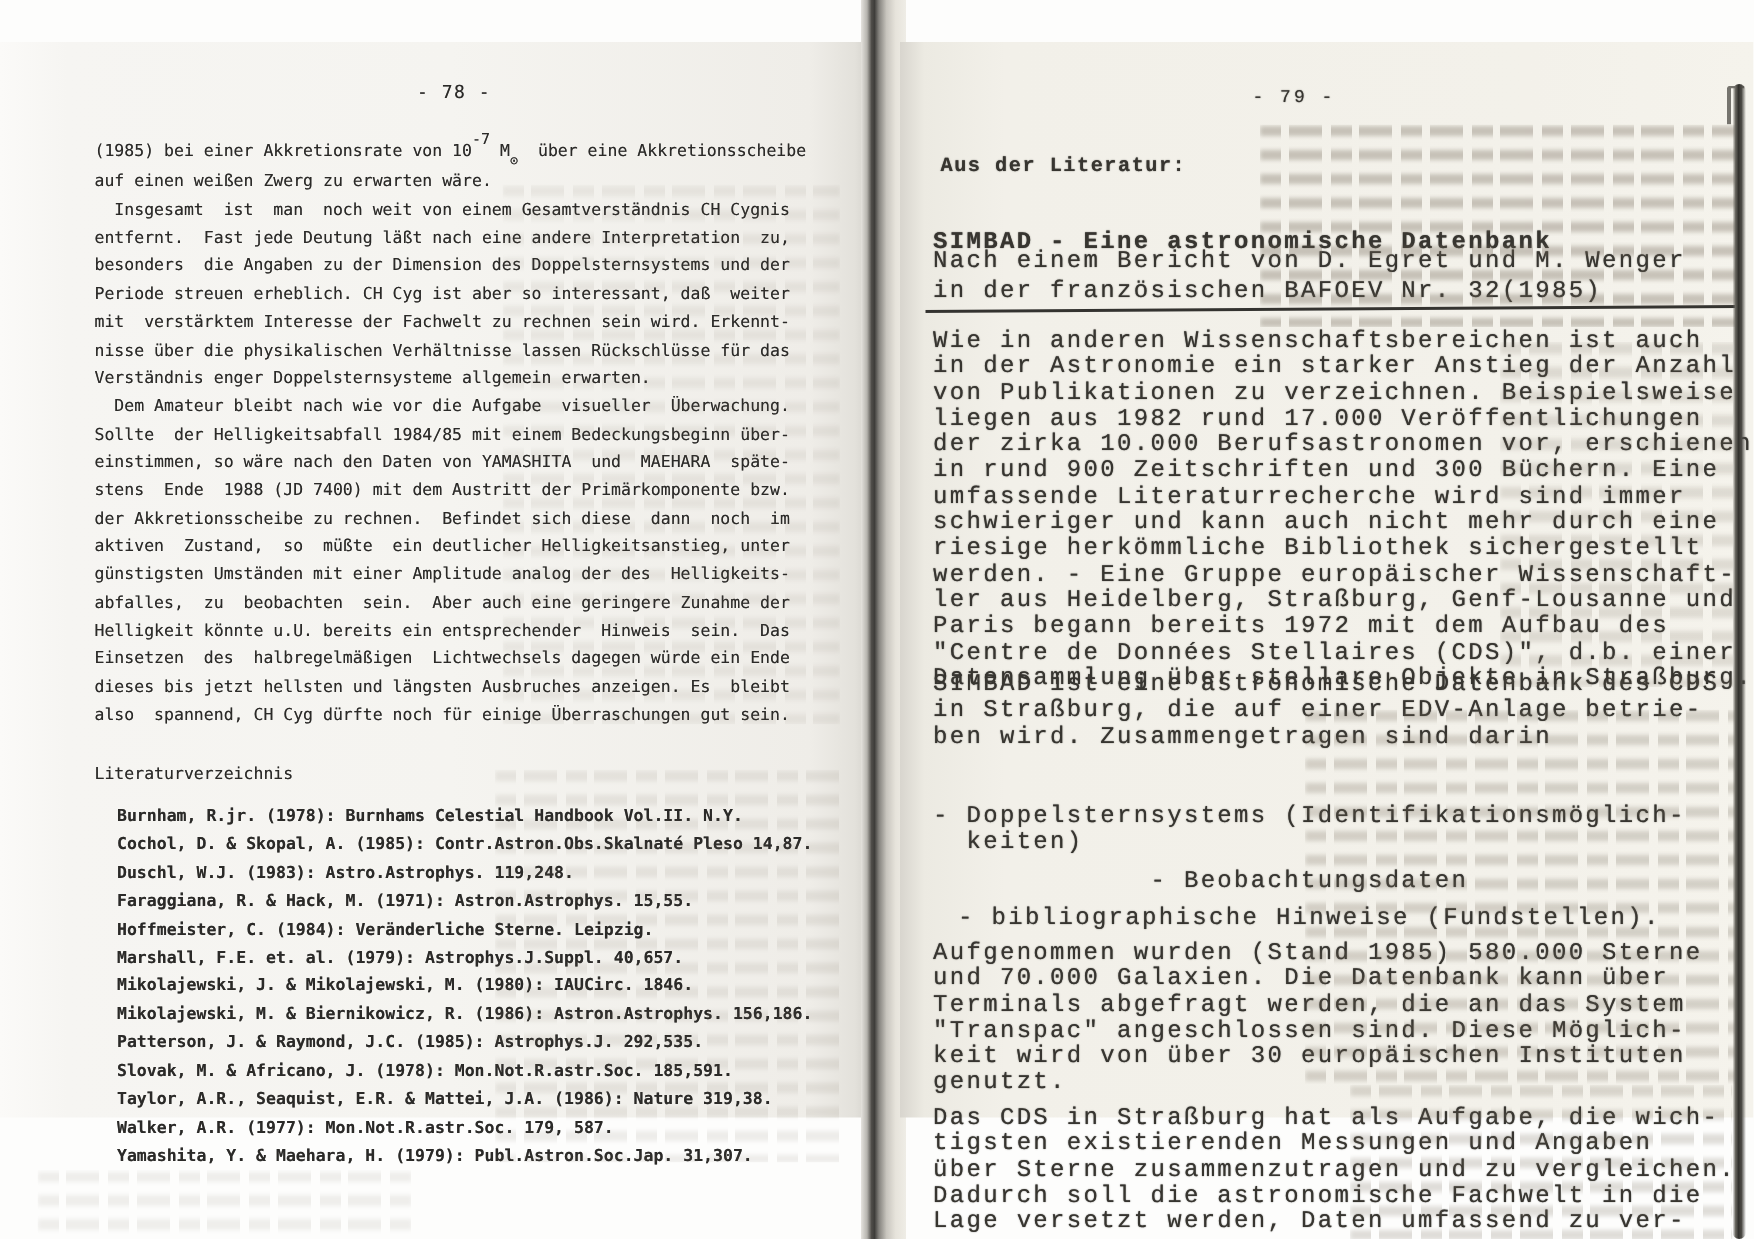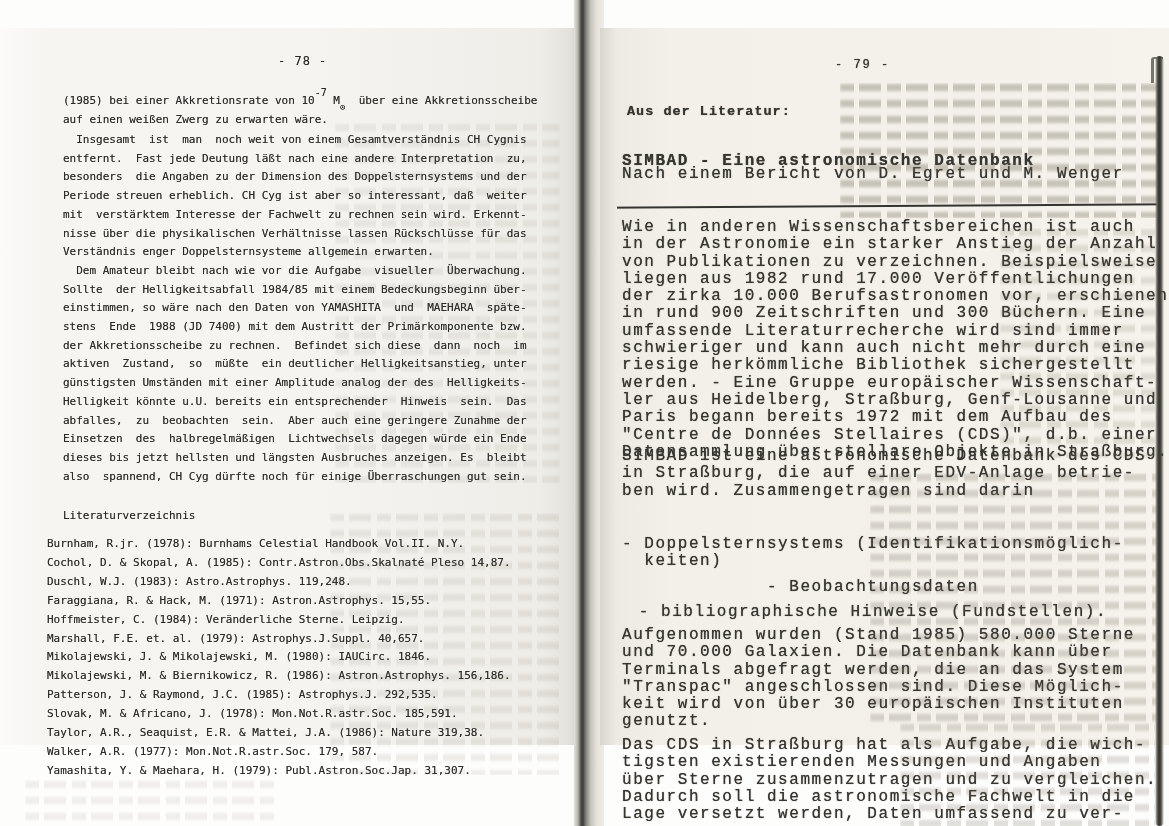--- a/index.html
+++ b/index.html
@@ -30,21 +30,21 @@
   
   .lp-text{color:#2b2a28;text-shadow:0 0 .4px rgba(40,40,40,.55);}
   .pl-header{position:absolute;left:278px;top:26px;font-size:12px;letter-spacing:1px;}
   .pl-p1{position:absolute;left:63px;top:54px;font-size:11px;line-height:18.7px;}
   .pl-p1 .fline{white-space:pre;}
   .pl-p1 .fline:first-child{padding-top:10px;}
   .formula-sup{position:relative;top:-8px;font-size:10px;}
   .formula-sun{position:relative;top:6px;font-size:9px;}
   .pl-body{position:absolute;left:63px;top:103px;font-size:11px;line-height:18.7px;}
   .pl-lit{position:absolute;left:63px;top:481px;font-size:11px;white-space:pre;}
-  .pl-refs{position:absolute;left:47px;top:507px;font-size:11px;line-height:18.9px;}
+  .pl-refs{position:absolute;left:78px;top:507px;font-size:11px;line-height:18.9px;font-weight:bold;}
   .pl-sig{position:absolute;left:302px;top:799px;font-size:16px;line-height:22px;}
   
   .rp-text{
     font-family:"Liberation Mono", monospace;
     color:#373530;text-shadow:0 0 .8px rgba(52,50,46,.85);
   }
   .pr-header{position:absolute;left:235px;top:30px;font-size:12px;letter-spacing:2px;}
   .pr-heading{position:absolute;left:27px;top:76px;font-size:13.5px;font-weight:bold;letter-spacing:1px;white-space:pre;}
   .pr-title{position:absolute;left:22px;top:124px;font-size:16px;letter-spacing:1.55px;white-space:pre;font-weight:bold;}
   .pr-sub1{position:absolute;left:22px;top:137px;font-size:16px;letter-spacing:1.55px;white-space:pre;}
@@ -95,22 +95,22 @@
       <div class="tline">mit  verstärktem Interesse der Fachwelt zu rechnen sein wird. Erkennt-</div>
       <div class="tline">nisse über die physikalischen Verhältnisse lassen Rückschlüsse für das</div>
       <div class="tline">Verständnis enger Doppelsternsysteme allgemein erwarten.</div>
       <div class="tline">  Dem Amateur bleibt nach wie vor die Aufgabe  visueller  Überwachung.</div>
       <div class="tline">Sollte  der Helligkeitsabfall 1984/85 mit einem Bedeckungsbeginn über-</div>
       <div class="tline">einstimmen, so wäre nach den Daten von YAMASHITA  und  MAEHARA  späte-</div>
       <div class="tline">stens  Ende  1988 (JD 7400) mit dem Austritt der Primärkomponente bzw.</div>
       <div class="tline">der Akkretionsscheibe zu rechnen.  Befindet sich diese  dann  noch  im</div>
       <div class="tline">aktiven  Zustand,  so  müßte  ein deutlicher Helligkeitsanstieg, unter</div>
       <div class="tline">günstigsten Umständen mit einer Amplitude analog der des  Helligkeits-</div>
+      <div class="tline">abfalles,  zu  beobachten  sein.  Aber auch eine geringere Zunahme der</div>
       <div class="tline">Helligkeit könnte u.U. bereits ein entsprechender  Hinweis  sein.  Das</div>
-      <div class="tline">abfalles,  zu  beobachten  sein.  Aber auch eine geringere Zunahme der</div>
       <div class="tline">Einsetzen  des  halbregelmäßigen  Lichtwechsels dagegen würde ein Ende</div>
       <div class="tline">dieses bis jetzt hellsten und längsten Ausbruches anzeigen. Es  bleibt</div>
       <div class="tline">also  spannend, CH Cyg dürfte noch für einige Überraschungen gut sein.</div>
     </div>
 
   <div class="pl-lit">Literaturverzeichnis</div>
 
   <div class="pl-refs">
       <div class="tline">Burnham, R.jr. (1978): Burnhams Celestial Handbook Vol.II. N.Y.</div>
       <div class="tline">Cochol, D. &amp; Skopal, A. (1985): Contr.Astron.Obs.Skalnaté Pleso 14,87.</div>
@@ -140,20 +140,21 @@
 <div class="gutter"></div>
 
 <div class="page page-right rp-text">
 
   <div class="pr-header">- 79 -</div>
 
   <div class="pr-heading">Aus der Literatur:</div>
 
   <div class="pr-title">SIMBAD - Eine astronomische Datenbank</div>
   <div class="pr-sub1">Nach einem Bericht von D. Egret und M. Wenger</div>
+  <div class="pr-sub2">in der französischen BAFOEV Nr. 32(1985)</div>
   <div class="pr-underline"></div>
 
   <div class="pr-block pr-p1">
       <div class="tline">Wie in anderen Wissenschaftsbereichen ist auch</div>
       <div class="tline">in der Astronomie ein starker Anstieg der Anzahl</div>
       <div class="tline">von Publikationen zu verzeichnen. Beispielsweise</div>
       <div class="tline">liegen aus 1982 rund 17.000 Veröffentlichungen</div>
       <div class="tline">der zirka 10.000 Berufsastronomen vor, erschienen</div>
       <div class="tline">in rund 900 Zeitschriften und 300 Büchern. Eine</div>
       <div class="tline">umfassende Literaturrecherche wird sind immer</div>

